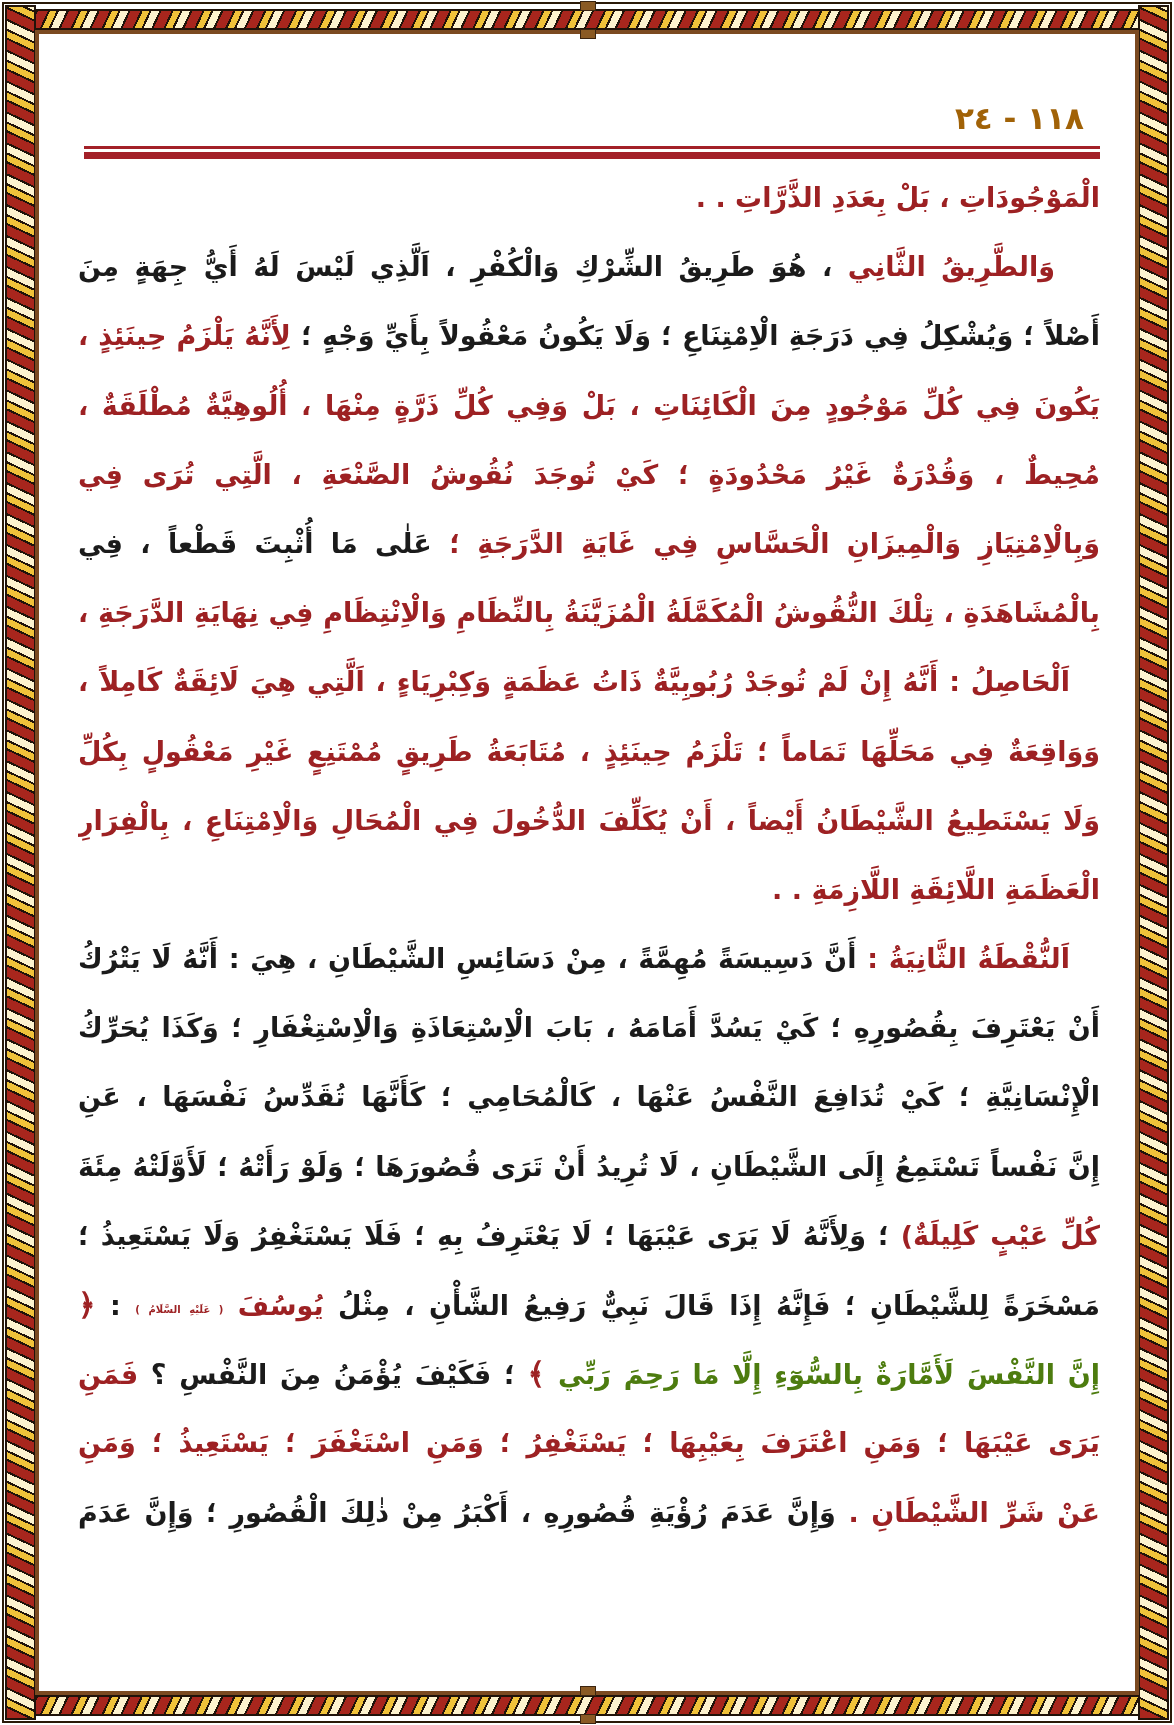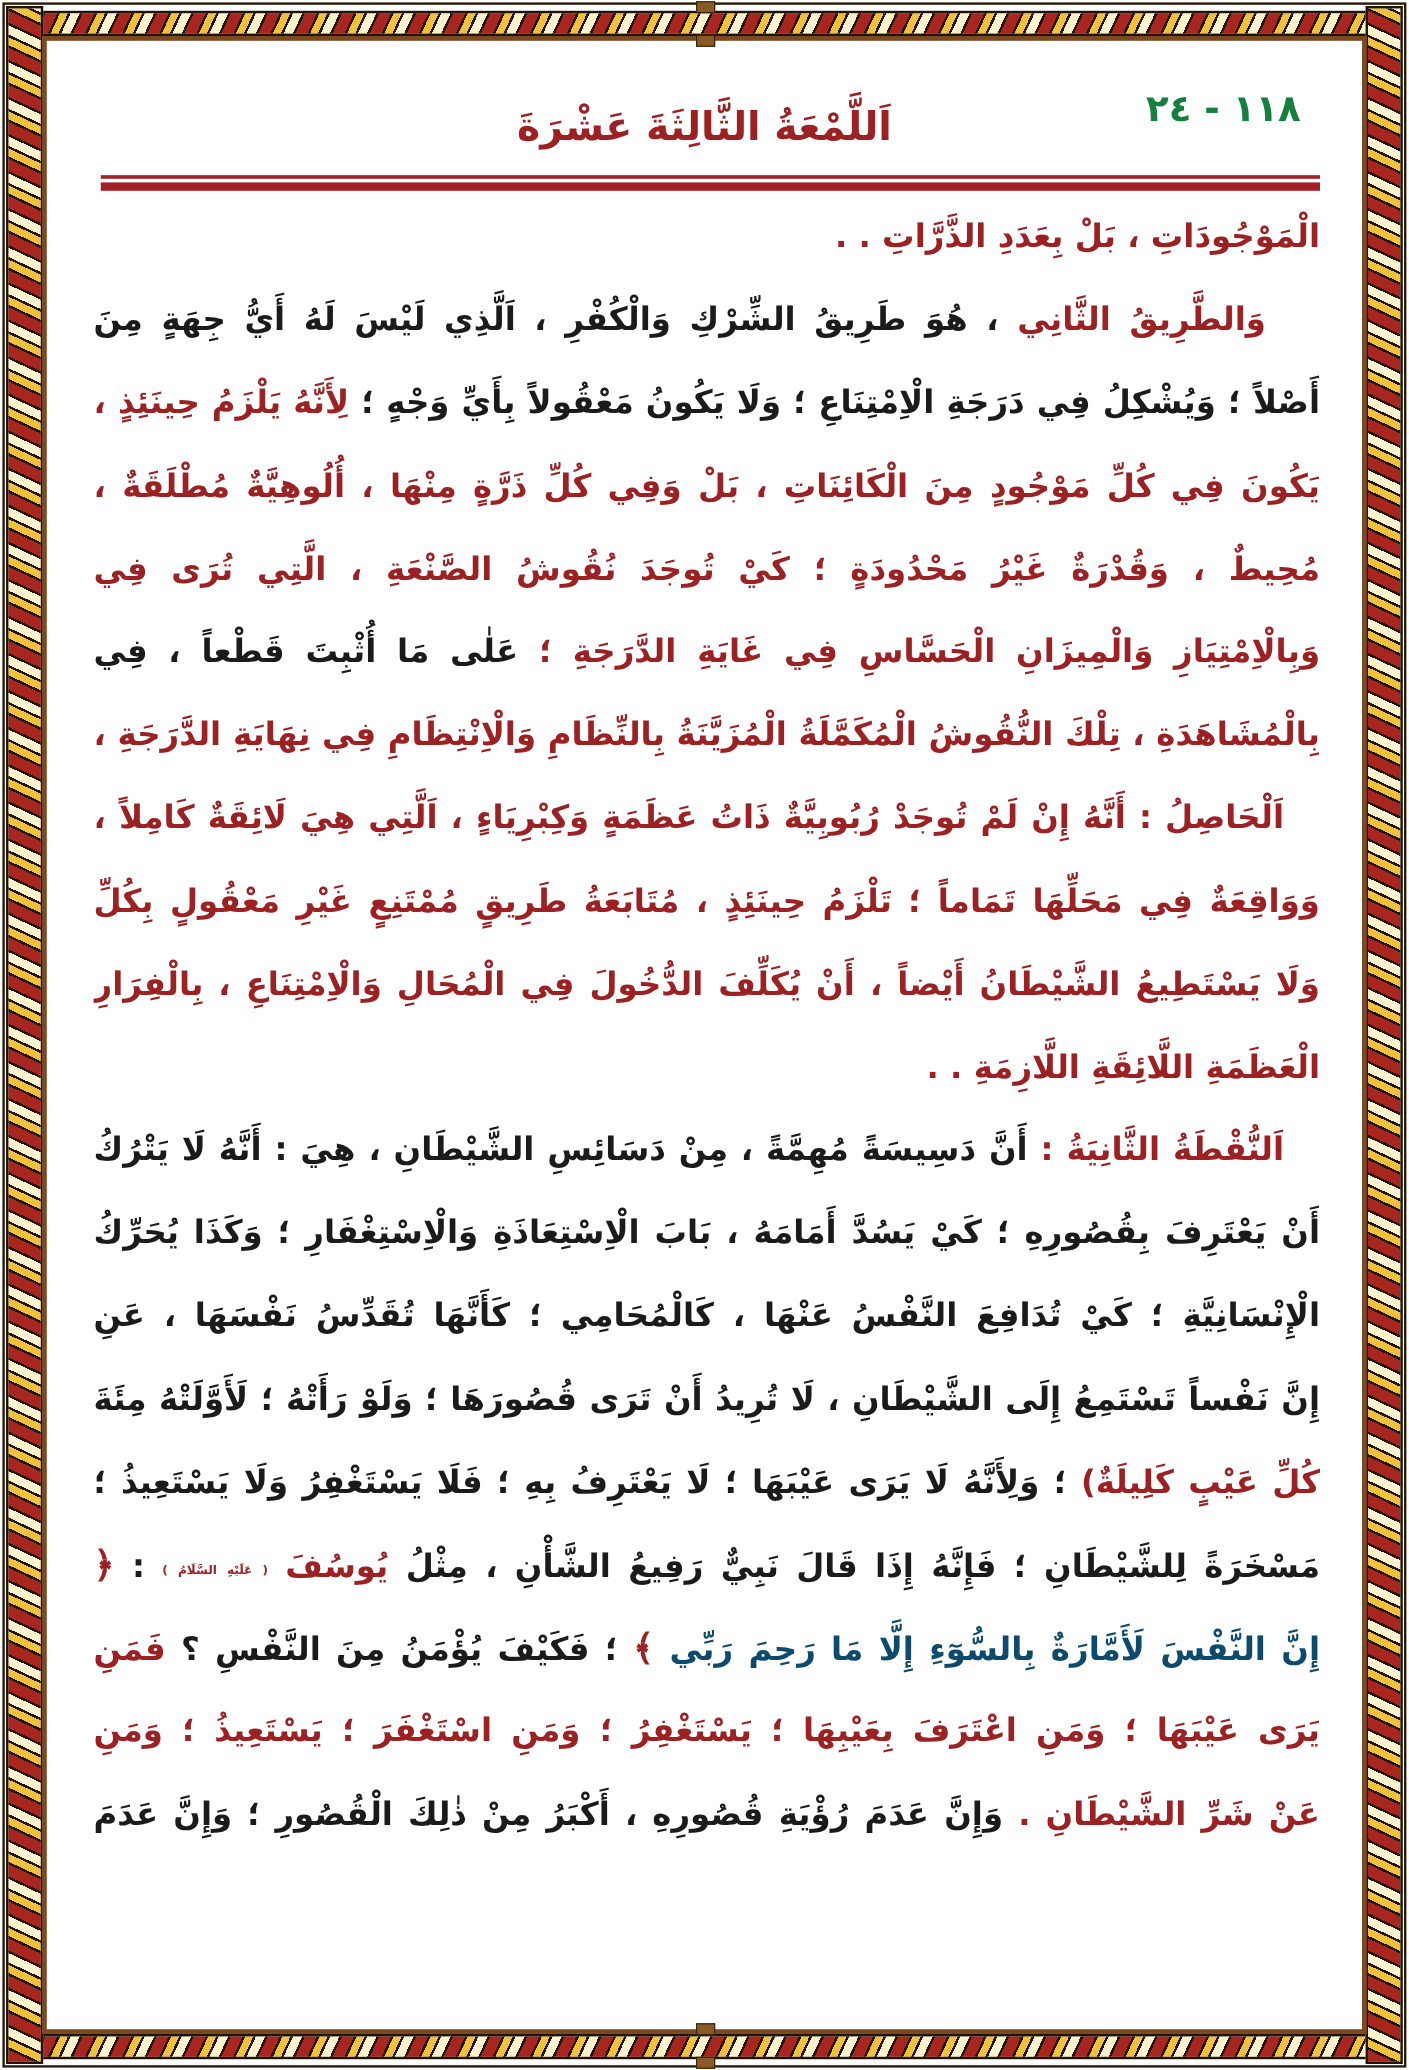--- a/index.html
+++ b/index.html
@@ -50,22 +50,22 @@
   .tab-b1{bottom:1px;} .tab-b2{bottom:29px;}
 
   
   .header-title{
     position:absolute;top:86px;left:0;right:0;
     text-align:center;
     font-size:33px;font-weight:bold;color:#9d2123;
     letter-spacing:1px;
   }
   .page-number{
-    position:absolute;top:73px;right:90px;
-    font-size:31px;font-weight:bold;color:#15803d;
+    position:absolute;top:100px;right:90px;
+    font-size:31px;font-weight:bold;color:#a16207;
     direction:rtl;
   }
   .rule{position:absolute;left:84px;right:74px;top:146px;}
   .rule .thin{height:3px;background:#a32028;}
   .rule .thick{margin-top:3px;height:7px;background:#a32028;}
 
   
   .body-text{
     position:absolute;top:163px;left:78px;right:74px;
     direction:rtl;
@@ -76,41 +76,40 @@
     text-align:right;
     white-space:normal;
     overflow:hidden;
   }
   .line.just{
     text-align:justify;
     text-align-last:justify;
   }
   .seg-r{color:#9d2123;}
   .seg-k{color:#1b1b1b;}
-  .seg-b{color:#0c4a6e;}
+  .seg-b{color:#4d7c0f;}
   .seg-s{color:#9d2123;font-size:10px;vertical-align:2px;}
   .seg-q{color:#9d2123;font-size:30px;}
 </style>
 </head>
 <body>
 
 <div class="page">
 
   <div class="outer-line"></div>
   <div class="band band-h band-top"></div>
   <div class="band band-h band-bottom"></div>
   <div class="band band-v band-left"></div>
   <div class="band band-v band-right"></div>
   <div class="inner-line"></div>
   <div class="tab tab-t1"></div>
   <div class="tab tab-t2"></div>
   <div class="tab tab-b1"></div>
   <div class="tab tab-b2"></div>
 
-  <div class="header-title">اَللَّمْعَةُ الثَّالِثَةَ عَشْرَةَ</div>
   <div class="page-number">١١٨ - ٢٤</div>
   <div class="rule">
     <div class="thin"></div>
     <div class="thick"></div>
   </div>
 
   <div class="body-text">
       <div class="line"><span class="seg-r">الْمَوْجُودَاتِ ، بَلْ بِعَدَدِ الذَّرَّاتِ . .</span></div>
       <div class="line just" style="padding-right: 45px;"><span class="seg-r">وَالطَّرِيقُ الثَّانِي</span> <span class="seg-k">، هُوَ طَرِيقُ الشِّرْكِ وَالْكُفْرِ ، اَلَّذِي لَيْسَ لَهُ أَيُّ جِهَةٍ مِنَ الْإِمْكَانِ</span></div>
       <div class="line just"><span class="seg-k">أَصْلاً ؛ وَيُشْكِلُ فِي دَرَجَةِ الْاِمْتِنَاعِ ؛ وَلَا يَكُونُ مَعْقُولاً بِأَيِّ وَجْهٍ ؛</span> <span class="seg-r">لِأَنَّهُ يَلْزَمُ حِينَئِذٍ ، أَنْ</span></div>

